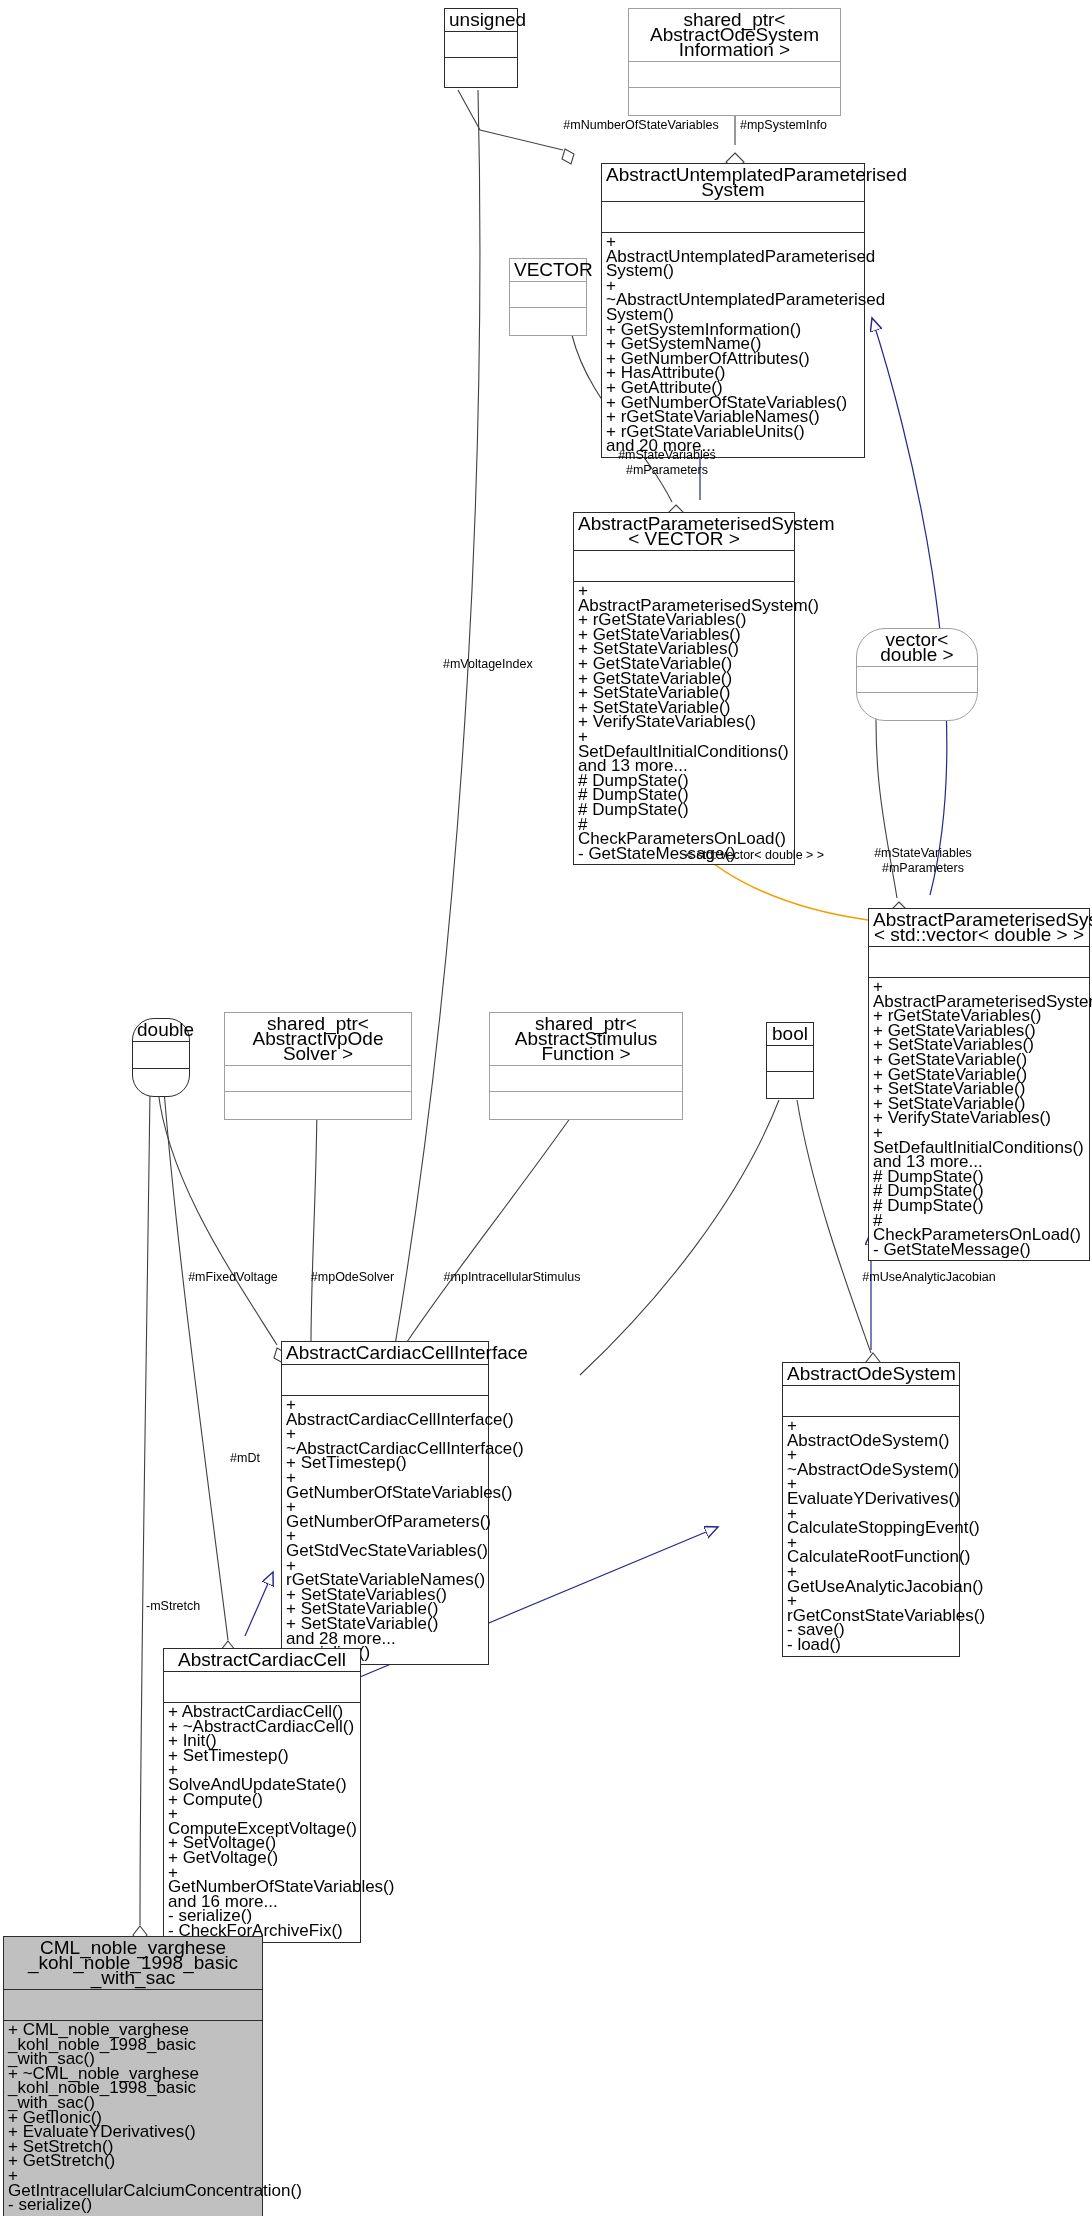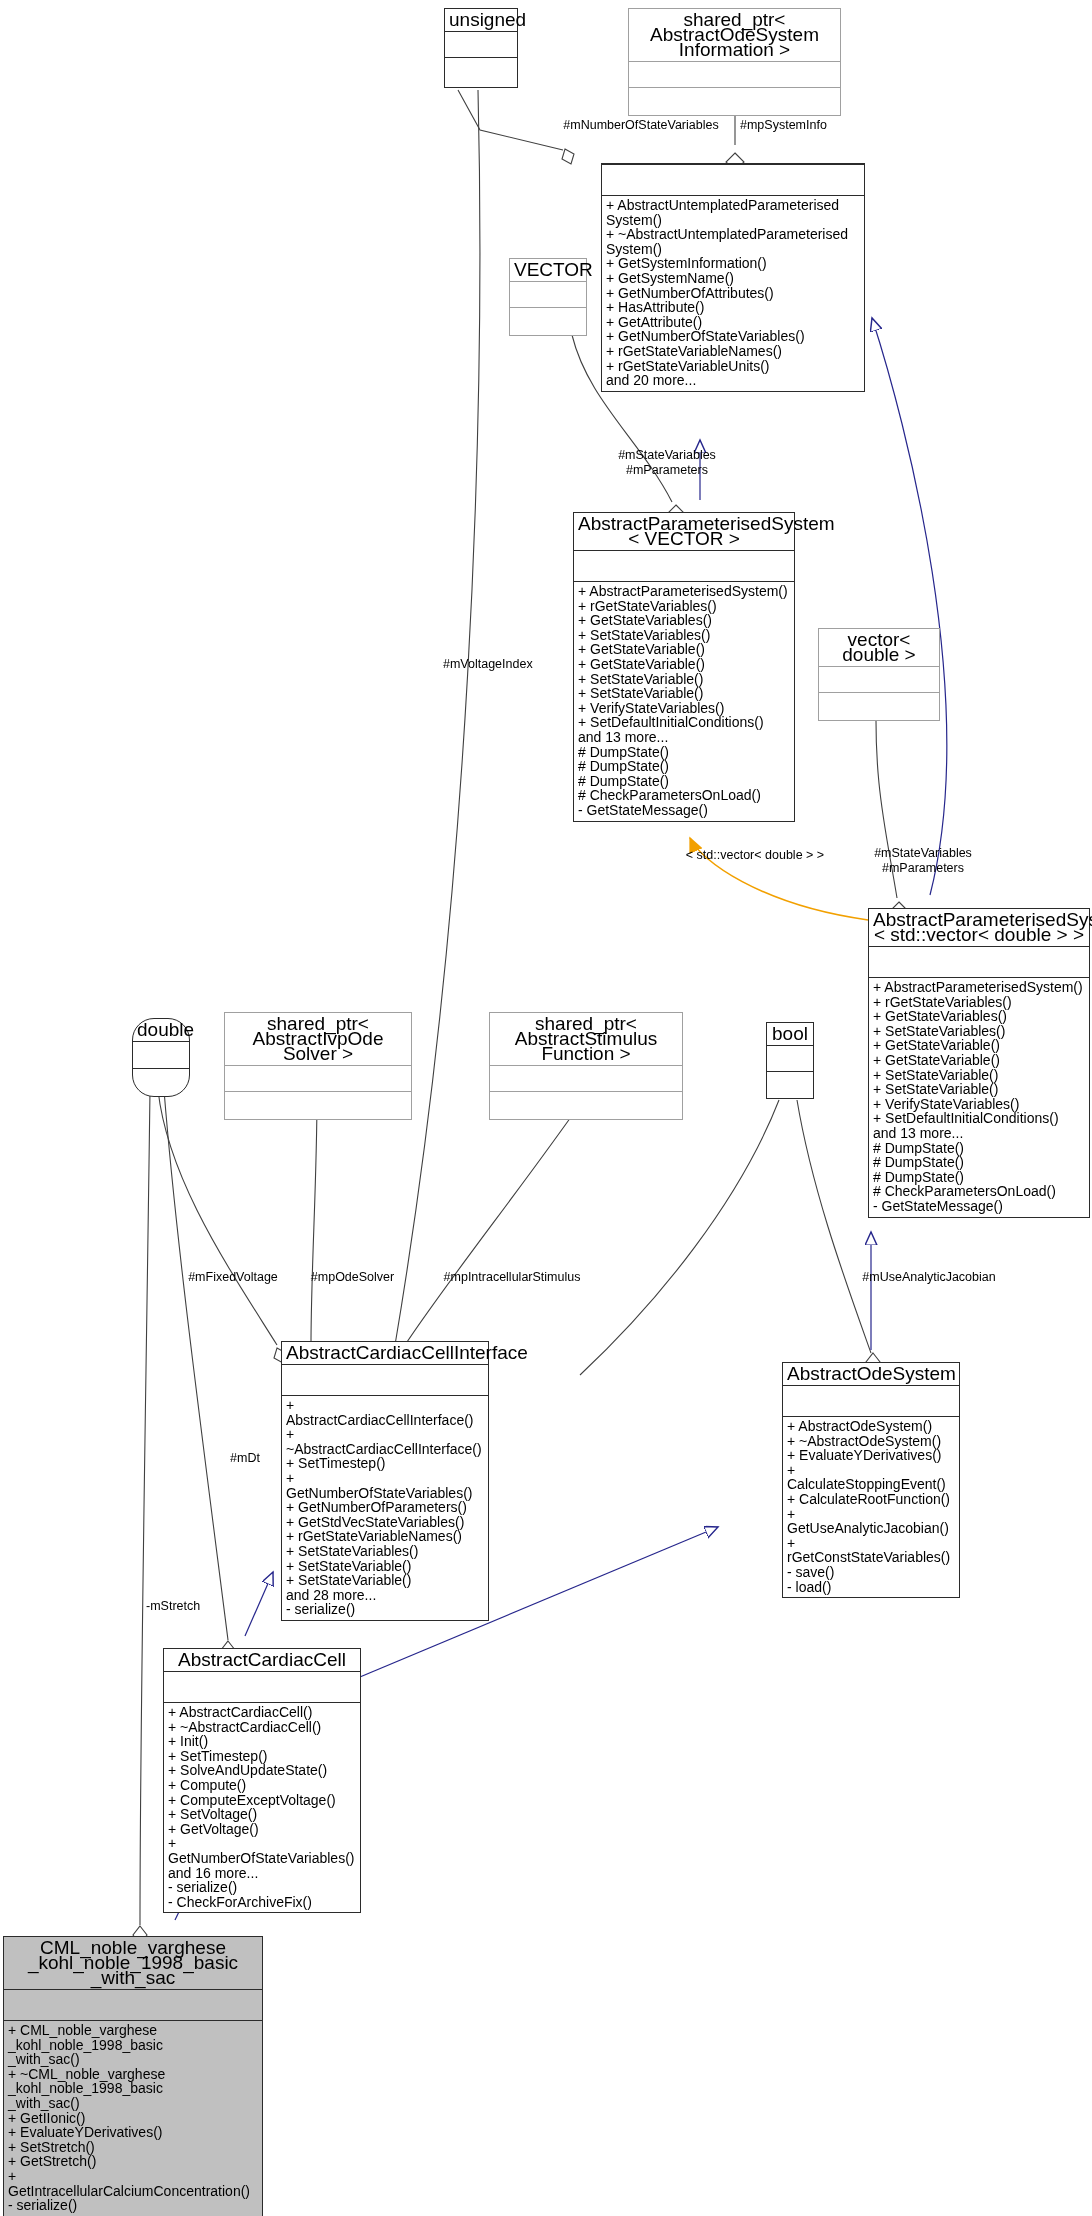--- a/index.html
+++ b/index.html
@@ -23,21 +23,21 @@
   .uml .title{
     text-align:center;
     font-size:19px;
     line-height:15px;
     padding:3px 4px 4px 4px;
     white-space:pre-line;
   }
   .uml .sep{height:1px;background:#a0a0a0;}
   .uml.solid .sep{background:#2b2b2b;}
   .uml .attrs{min-height:22px;padding:3px 4px;}
-  .uml .ops{padding:2px 4px 3px 4px;font-size:14px;line-height:14.6px;}
+  .uml .ops{padding:2px 4px 3px 4px;font-size:17px;line-height:14.6px;}
   .uml .ops div{white-space:pre-wrap;}
   .uml.small .attrs{min-height:19px;}
   .uml.small .ops{min-height:19px;}
 
   
   .elabel{
     position:absolute;
     font-size:12.5px;
     line-height:14.5px;
     color:#000;
@@ -134,20 +134,22 @@
   <div class="uml small" style="left:628px;top:8px;width:213px;">
     <div class="title">shared_ptr&lt; AbstractOdeSystem
 Information &gt;</div>
     <div class="sep"></div>
       <div class="attrs"></div>
     <div class="sep"></div>
       <div class="ops" style="min-height:22px"></div>
   </div>
 
   <div class="uml solid" style="left:601px;top:163px;width:264px;">
+    <div class="title">AbstractUntemplatedParameterised
+System</div>
     <div class="sep"></div>
       <div class="attrs" style="min-height:24px"></div>
     <div class="sep"></div>
     <div class="ops">
       <div>+ AbstractUntemplatedParameterised</div>
       <div>System()</div>
       <div>+ ~AbstractUntemplatedParameterised</div>
       <div>System()</div>
       <div>+ GetSystemInformation()</div>
       <div>+ GetSystemName()</div>
@@ -188,21 +190,21 @@
       <div>+ SetDefaultInitialConditions()</div>
       <div>and 13 more...</div>
       <div># DumpState()</div>
       <div># DumpState()</div>
       <div># DumpState()</div>
       <div># CheckParametersOnLoad()</div>
       <div>- GetStateMessage()</div>
     </div>
   </div>
 
-  <div class="uml small" style="left:818px;top:628px;width:122px;">
+  <div class="uml small" style="left:856px;top:628px;width:122px;border-radius:29px;">
     <div class="title">vector&lt; double &gt;</div>
     <div class="sep"></div>
       <div class="attrs"></div>
     <div class="sep"></div>
       <div class="ops" style="min-height:22px"></div>
   </div>
 
   <div class="uml solid" style="left:868px;top:908px;width:222px;">
     <div class="title">AbstractParameterisedSystem
 &lt; std::vector&lt; double &gt; &gt;</div>

